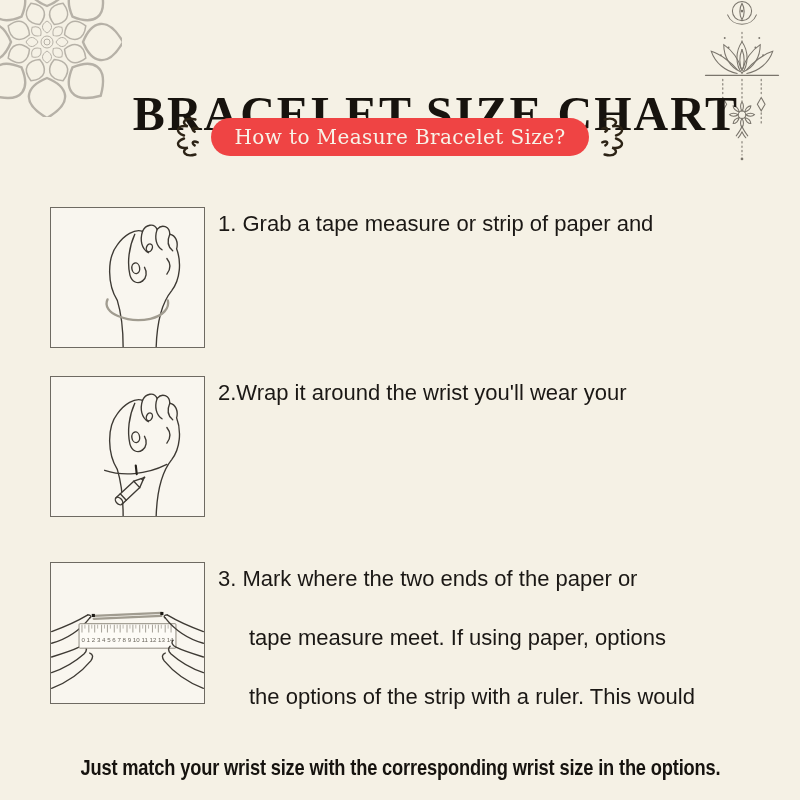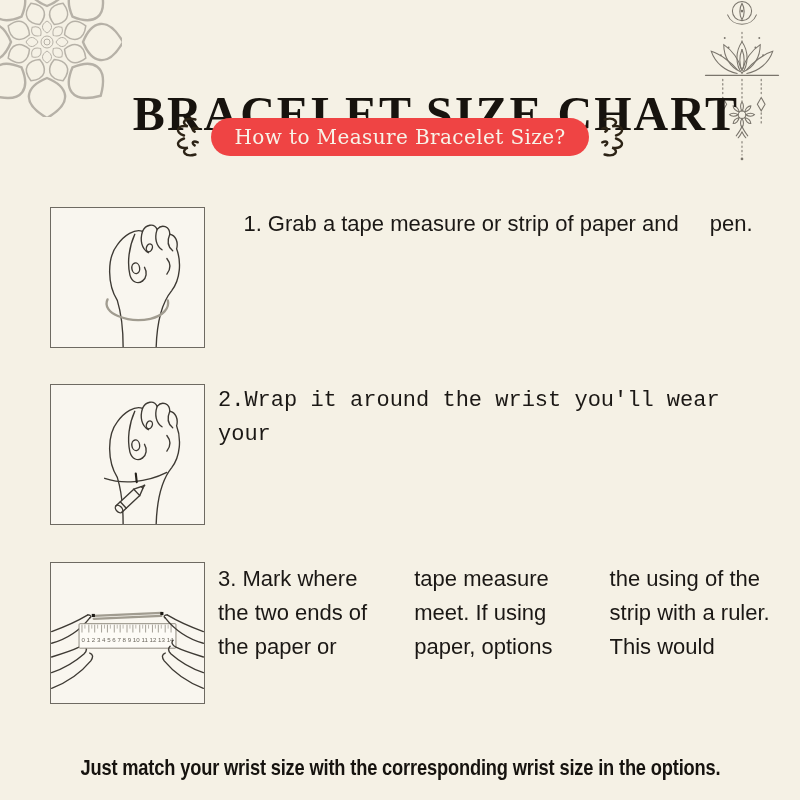--- a/index.html
+++ b/index.html
@@ -24,21 +24,21 @@
   .pill{background:#ef4444;color:#f7f3e8;border-radius:20px;padding:7px 23px;
         font-family:"DejaVu Serif",serif;font-weight:400;font-size:20px;
         letter-spacing:.4px;line-height:24px;}
 
   
   .step{position:absolute;left:50px;width:710px;}
   .illus-box{position:absolute;left:0;top:0;width:155px;height:100%;
              background:#f9f6ef;border:1px solid #6e6a62;box-sizing:border-box;}
   .illus-box svg{display:block;width:100%;height:100%;}
   .step-text{position:absolute;left:168px;top:0;height:100%;width:560px;
-             display:flex;justify-content:center;}
+             display:flex;flex-direction:column;gap:25px;}
   .step-line{font-size:22px;line-height:34px;color:#1b1815;padding-left:31px;}
   .step-line.first{padding-left:0;}
 
   
   .footer{position:absolute;top:740px;left:0;width:100%;text-align:center;}
   .footer span{display:inline-block;transform:scaleX(.85);transform-origin:center;
                font-weight:700;font-size:21.5px;letter-spacing:-.2px;color:#16130f;}
 
   
   .ink{stroke:#3e3a34;stroke-width:1.4;fill:none;stroke-linecap:round;}
@@ -177,25 +177,24 @@
         <path class="ink" d="M85 27 C79 40 77 56 80 69 C82 76 88 79 93 75"></path>
         <path class="ink" d="M93 75 C97 72 98 66 95 61"></path>
         <ellipse class="ink" cx="86" cy="62" rx="4" ry="5.5" transform="rotate(-8 86 62)"></ellipse>
         <ellipse class="ink" cx="100" cy="41" rx="3" ry="4.2" transform="rotate(20 100 41)"></ellipse>
         <path class="ink" d="M118 52 C122 57 122 63 118 68"></path>
         <path class="tape" d="M57 94 C50 108 78 119 101 114 C114 111 121 103 119 95"></path>
       </svg>
     </div>
     <div class="step-text">
       <div class="step-line first">1. Grab a tape measure or strip of paper and</div>
-      <div class="step-line">pen.</div>
     </div>
   </section>
 
-  <section class="step" style="top:384px;height:141px;font-family:Liberation Mono, monospace;">
+  <section class="step" style="top:376px;height:141px;">
     <div class="illus-box">
       <svg viewBox="0 0 155 143">
         <path class="ink-fill" d="M73 143 C73 122 71 108 67 95 C57 79 56 52 67 38 C74 28 85 21 93 24 C96 17 105 15 108 22 C113 16 121 19 121 27 C127 28 130 35 128 42 C133 55 132 73 123 85 C114 96 108 112 107 143 Z"></path>
         <path class="ink" d="M73 143 C73 122 71 108 67 95 C57 79 56 52 67 38 C74 28 85 21 93 24 C96 17 105 15 108 22 C113 16 121 19 121 27 C127 28 130 35 128 42 C133 55 132 73 123 85 C114 96 108 112 107 143"></path>
         <path class="ink" d="M93 24 C90 33 92 42 99 46"></path>
         <path class="ink" d="M108 22 C105 31 107 39 113 43"></path>
         <path class="ink" d="M121 27 C118 34 119 40 124 44"></path>
         <path class="ink" d="M85 27 C79 40 77 56 80 69 C82 76 88 79 93 75"></path>
         <path class="ink" d="M93 75 C97 72 98 66 95 61"></path>
         <ellipse class="ink" cx="86" cy="62" rx="4" ry="5.5" transform="rotate(-8 86 62)"></ellipse>
@@ -242,21 +241,21 @@
           <path d="M37 53 C40 53 41 55 39 56"></path>
           <path d="M0 96 C10 93 20 90 28 86 C32 84 33 81 31 79"></path>
           <path d="M0 112 C12 108 24 101 33 93 C36 90 36 87 34 85"></path>
           <path d="M0 128 C16 122 30 112 40 100 C43 96 42 93 39 92"></path>
         </g>
       </svg>
     </div>
     <div class="step-text">
       <div class="step-line first">3. Mark where the two ends of the paper or</div>
       <div class="step-line">tape measure meet. If using paper, options</div>
-      <div class="step-line">the using of the strip with a ruler. This would</div>
+      <div class="step-line">the options of the strip with a ruler. This would</div>
     </div>
   </section>
 
   <p class="footer">
     <span>Just match your wrist size with the corresponding wrist size in the options.</span>
   </p>
 
 </div>
 
 </body></html>

